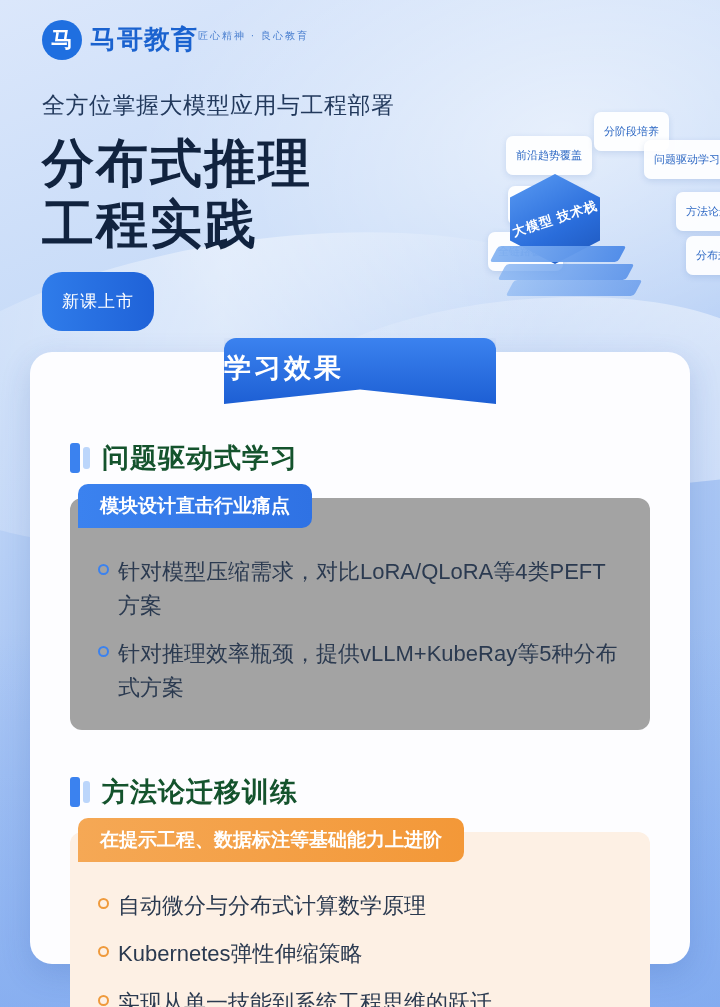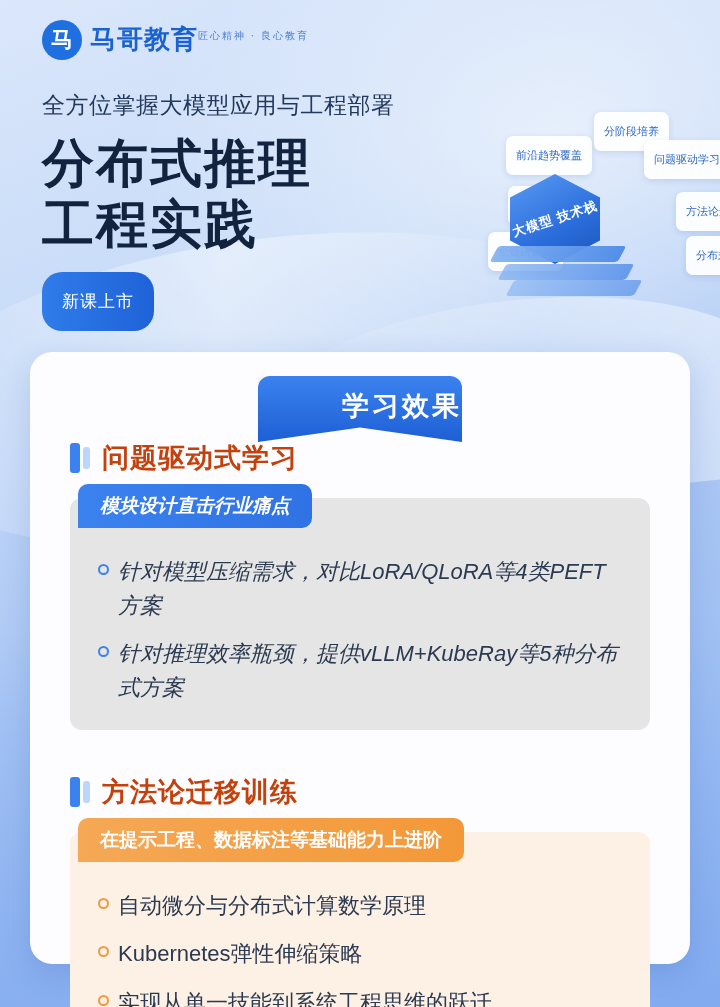--- a/index.html
+++ b/index.html
@@ -156,30 +156,29 @@
     border-radius: 22px;
     box-shadow: 0 10px 30px rgba(40,80,160,.18);
   }
 
   
   .ribbon {
     position: absolute;
     left: 50%;
     transform: translateX(-50%);
     top: -14px;
-    width: 204px;
+    width: 272px;
     height: 66px;
     background: linear-gradient(180deg, #3b82ef, #1d5fd4);
     border-radius: 12px 12px 0 0;
     clip-path: polygon(0 0, 100% 0, 100% 100%, 50% 78%, 0 100%);
     display: flex;
     align-items: flex-start;
-    justify-content: flex-end;
+    justify-content: flex-start;
     box-shadow: 0 6px 14px rgba(30,80,175,.3);
-    margin-top: 38px;
   }
   .ribbon span {
     color: #fff;
     font-size: 27px;
     font-weight: bold;
     letter-spacing: 3px;
     margin-top: 12px;
   }
 
   .card-inner { padding: 88px 40px 0 40px; }
@@ -200,31 +199,31 @@
     content: "";
     position: absolute;
     left: 13px; top: 4px;
     width: 7px; height: 22px;
     border-radius: 3px;
     background: #bcd6fb;
   }
   .sec-title {
     font-size: 27px;
     font-weight: bold;
-    color: #c2410c;
+    color: #14532d;
     letter-spacing: 1px;
     margin-left: 10px;
   }
 
   .panel {
     border-radius: 12px;
     padding: 0 0 18px 0;
     position: relative;
   }
-  .panel.blue { background: #e5e5e5; font-style: italic; }
+  .panel.blue { background: #a3a3a3; }
   .panel.peach { background: #fdf0e4; }
 
   .pill {
     display: inline-block;
     padding: 9px 22px;
     border-radius: 10px 10px 10px 0;
     font-size: 19px;
     font-weight: bold;
     color: #fff;
     margin: 0 0 6px 8px;

